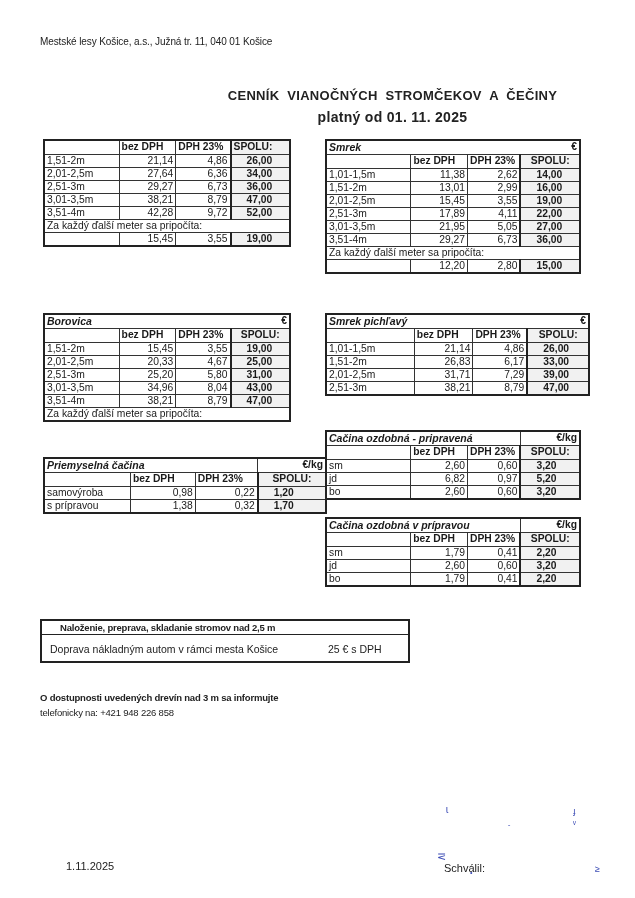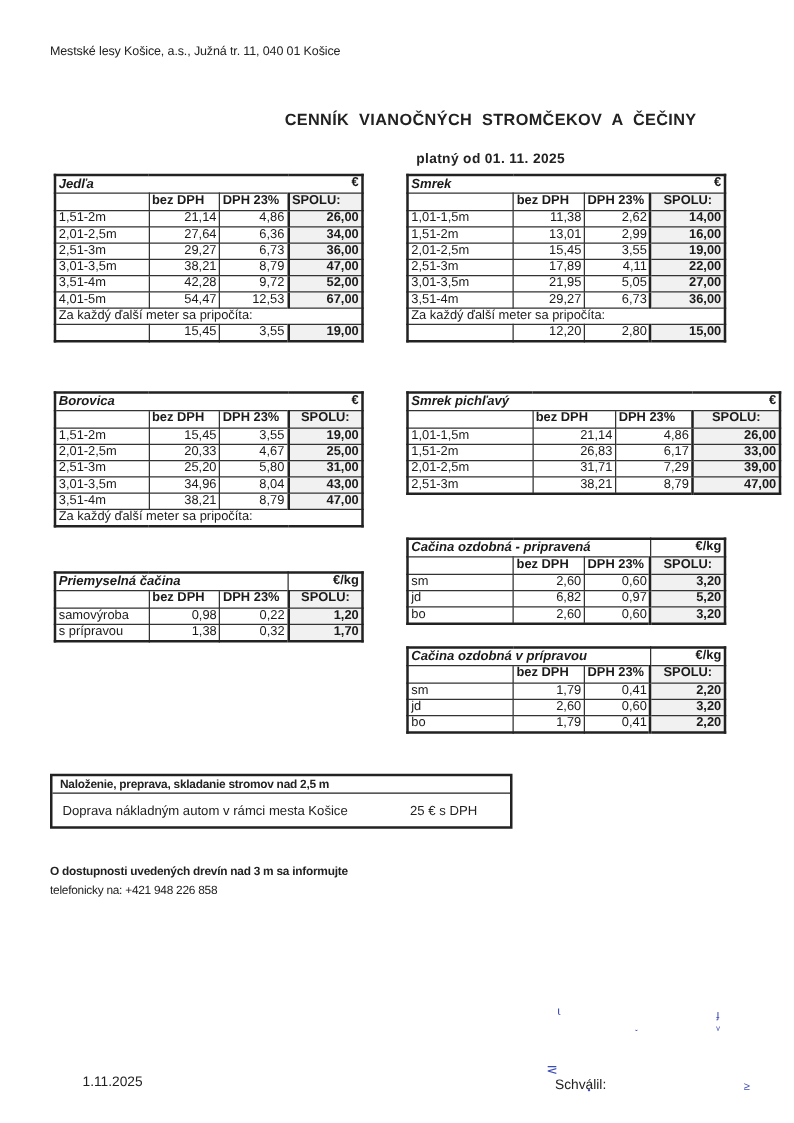--- a/index.html
+++ b/index.html
@@ -2,38 +2,38 @@
 <html><head>
   <meta charset="utf-8">
   <style>
     * { box-sizing: border-box; margin: 0; padding: 0; }
     html, body { width: 635px; height: 898px; background: #ffffff; overflow: hidden; }
     body { position: relative; font-family: "Liberation Sans", sans-serif; color: #111; }
 
     .header-addr { position: absolute; left: 40px; top: 36px; font-size: 10px; color: #222; letter-spacing: -0.1px; }
     .title { position: absolute; left: 0; width: 635px; top: 88px; text-align: center; padding-left: 150px; font-size: 13px; font-weight: bold; letter-spacing: 0.3px; color: #222; }
     .title .l1 { word-spacing: 4px; }
-    .title .l2 { margin-top: 18px; font-size: 11px; }
+    .title .l2 { margin-top: 6px; font-size: 14px; }
 
     table.price { position: absolute; border-collapse: collapse; font-size: 10.3px; color: #1a1a1a; border: 2px solid #222; }
     table.price td { border: 1px solid #333; height: 13px; padding: 0 2px; line-height: 12px; white-space: nowrap; }
     table.price td.lbl { text-align: left; margin-top: 31px; }
     table.price td.num { text-align: right; }
-    table.price td.tot { text-align: right; font-weight: bold; background: #f1f1f1; border-left: 2px solid #222; padding-left: 15px; }
+    table.price td.tot { font-weight: bold; background: #f1f1f1; border-left: 2px solid #222; padding-left: 15px; }
     table.price td.hdr-name { font-weight: bold; font-style: italic; font-size: 10.5px; border-right: none; }
     table.price td.hdr-cur { text-align: right; font-weight: bold; border-left: none; }
     table.price td.hdr-cur.boxed { border-left: 1px solid #333; }
     table.price td.ch { font-weight: bold; }
     table.price td.ch.spolu { background: #f1f1f1; text-align: center; border-left: 2px solid #222; }
     table.price td.note { text-align: left; }
     table.price tr.toprow td { height: 14px; }
     table.price tr.colrow td { height: 14px; }
 
     .svc-box { position: absolute; left: 40px; top: 619px; width: 370px; height: 44px; border: 2px solid #222; }
-    .svc-box .row1 { height: 14px; border-bottom: 1px solid #222; font-size: 9.5px; font-weight: bold; padding-left: 6px; line-height: 13px; color: #222; letter-spacing: -0.2px; }
+    .svc-box .row1 { height: 14px; border-bottom: 1px solid #222; font-size: 9.5px; font-weight: bold; padding-left: 18px; line-height: 13px; color: #222; letter-spacing: -0.2px; }
     .svc-box .row2 { display: flex; align-items: center; height: 27px; font-size: 10.5px; padding-left: 8px; color: #222; }
     .svc-box .row2 .desc { width: 278px; }
     .svc-box .row2 .price { font-weight: normal; }
 
     .info { position: absolute; left: 40px; top: 690px; font-size: 9.5px; line-height: 15px; color: #222; letter-spacing: -0.2px; }
     .info .l1 { font-weight: bold; }
 
     .footer-date { position: absolute; left: 66px; top: 860px; font-size: 11px; color: #222; }
     .footer-appr { position: absolute; left: 412px; top: 862px; font-size: 11px; color: #222; margin-left: 32px; }
     .sig { position: absolute; color: #3b4bb5; font-size: 10px; line-height: 10px; }
@@ -49,24 +49,20 @@
 </div>
 
 <table class="price" style="left:43px; top:139px; width:248px;">
   <colgroup>
       <col style="width:76px">
       <col style="width:57px">
       <col style="width:55px">
       <col style="width:60px">
     </colgroup>
   <tbody>
-      <tr class="toprow">
-    <td class="hdr-name" colspan="3">Jedľa</td>
-    <td class="hdr-cur">€</td>
-  </tr>
   <tr class="colrow">
     <td></td>
     <td class="ch">bez DPH</td>
     <td class="ch">DPH 23%</td>
     <td class="ch" style="background:#f1f1f1;border-left:2px solid #222;">SPOLU:</td>
   </tr>
   <tr>
         <td class="lbl">1,51-2m</td>
         <td class="num">21,14</td>
         <td class="num">4,86</td>
@@ -90,26 +86,20 @@
         <td class="num">8,79</td>
         <td class="tot">47,00</td>
       </tr>
   <tr>
         <td class="lbl">3,51-4m</td>
         <td class="num">42,28</td>
         <td class="num">9,72</td>
         <td class="tot">52,00</td>
       </tr>
   <tr>
-        <td class="lbl">4,01-5m</td>
-        <td class="num">54,47</td>
-        <td class="num">12,53</td>
-        <td class="tot">67,00</td>
-      </tr>
-  <tr>
         <td class="note" colspan="4">Za každý ďalší meter  sa pripočíta:</td>
       </tr>
   <tr>
         <td class="lbl"></td>
         <td class="num">15,45</td>
         <td class="num">3,55</td>
         <td class="tot">19,00</td>
       </tr>
 </tbody>
   </table>
@@ -227,21 +217,21 @@
         <td class="num">38,21</td>
         <td class="num">8,79</td>
         <td class="tot">47,00</td>
       </tr>
   <tr>
         <td class="note" colspan="4">Za každý ďalší meter  sa pripočíta:</td>
       </tr>
 </tbody>
   </table>
 
-<table class="price" style="left:325px; top:313px; width:300px;">
+<table class="price" style="left:325px; top:313px; width:265px;">
   <colgroup>
       <col style="width:86px">
       <col style="width:57px">
       <col style="width:53px">
       <col style="width:60px">
     </colgroup>
   <tbody>
       <tr class="toprow">
     <td class="hdr-name" colspan="3">Smrek pichľavý</td>
     <td class="hdr-cur">€</td>
@@ -272,21 +262,21 @@
       </tr>
   <tr>
         <td class="lbl">2,51-3m</td>
         <td class="num">38,21</td>
         <td class="num">8,79</td>
         <td class="tot">47,00</td>
       </tr>
 </tbody>
   </table>
 
-<table class="price" style="left:43px; top:457px; width:248px;">
+<table class="price" style="left:43px; top:457px; width:284px;">
   <colgroup>
       <col style="width:76px">
       <col style="width:57px">
       <col style="width:55px">
       <col style="width:60px">
     </colgroup>
   <tbody>
       <tr class="toprow">
     <td class="hdr-name" colspan="3" style="border-right:1px solid #333;">Priemyselná čačina</td>
     <td class="hdr-cur boxed">€/kg</td>

